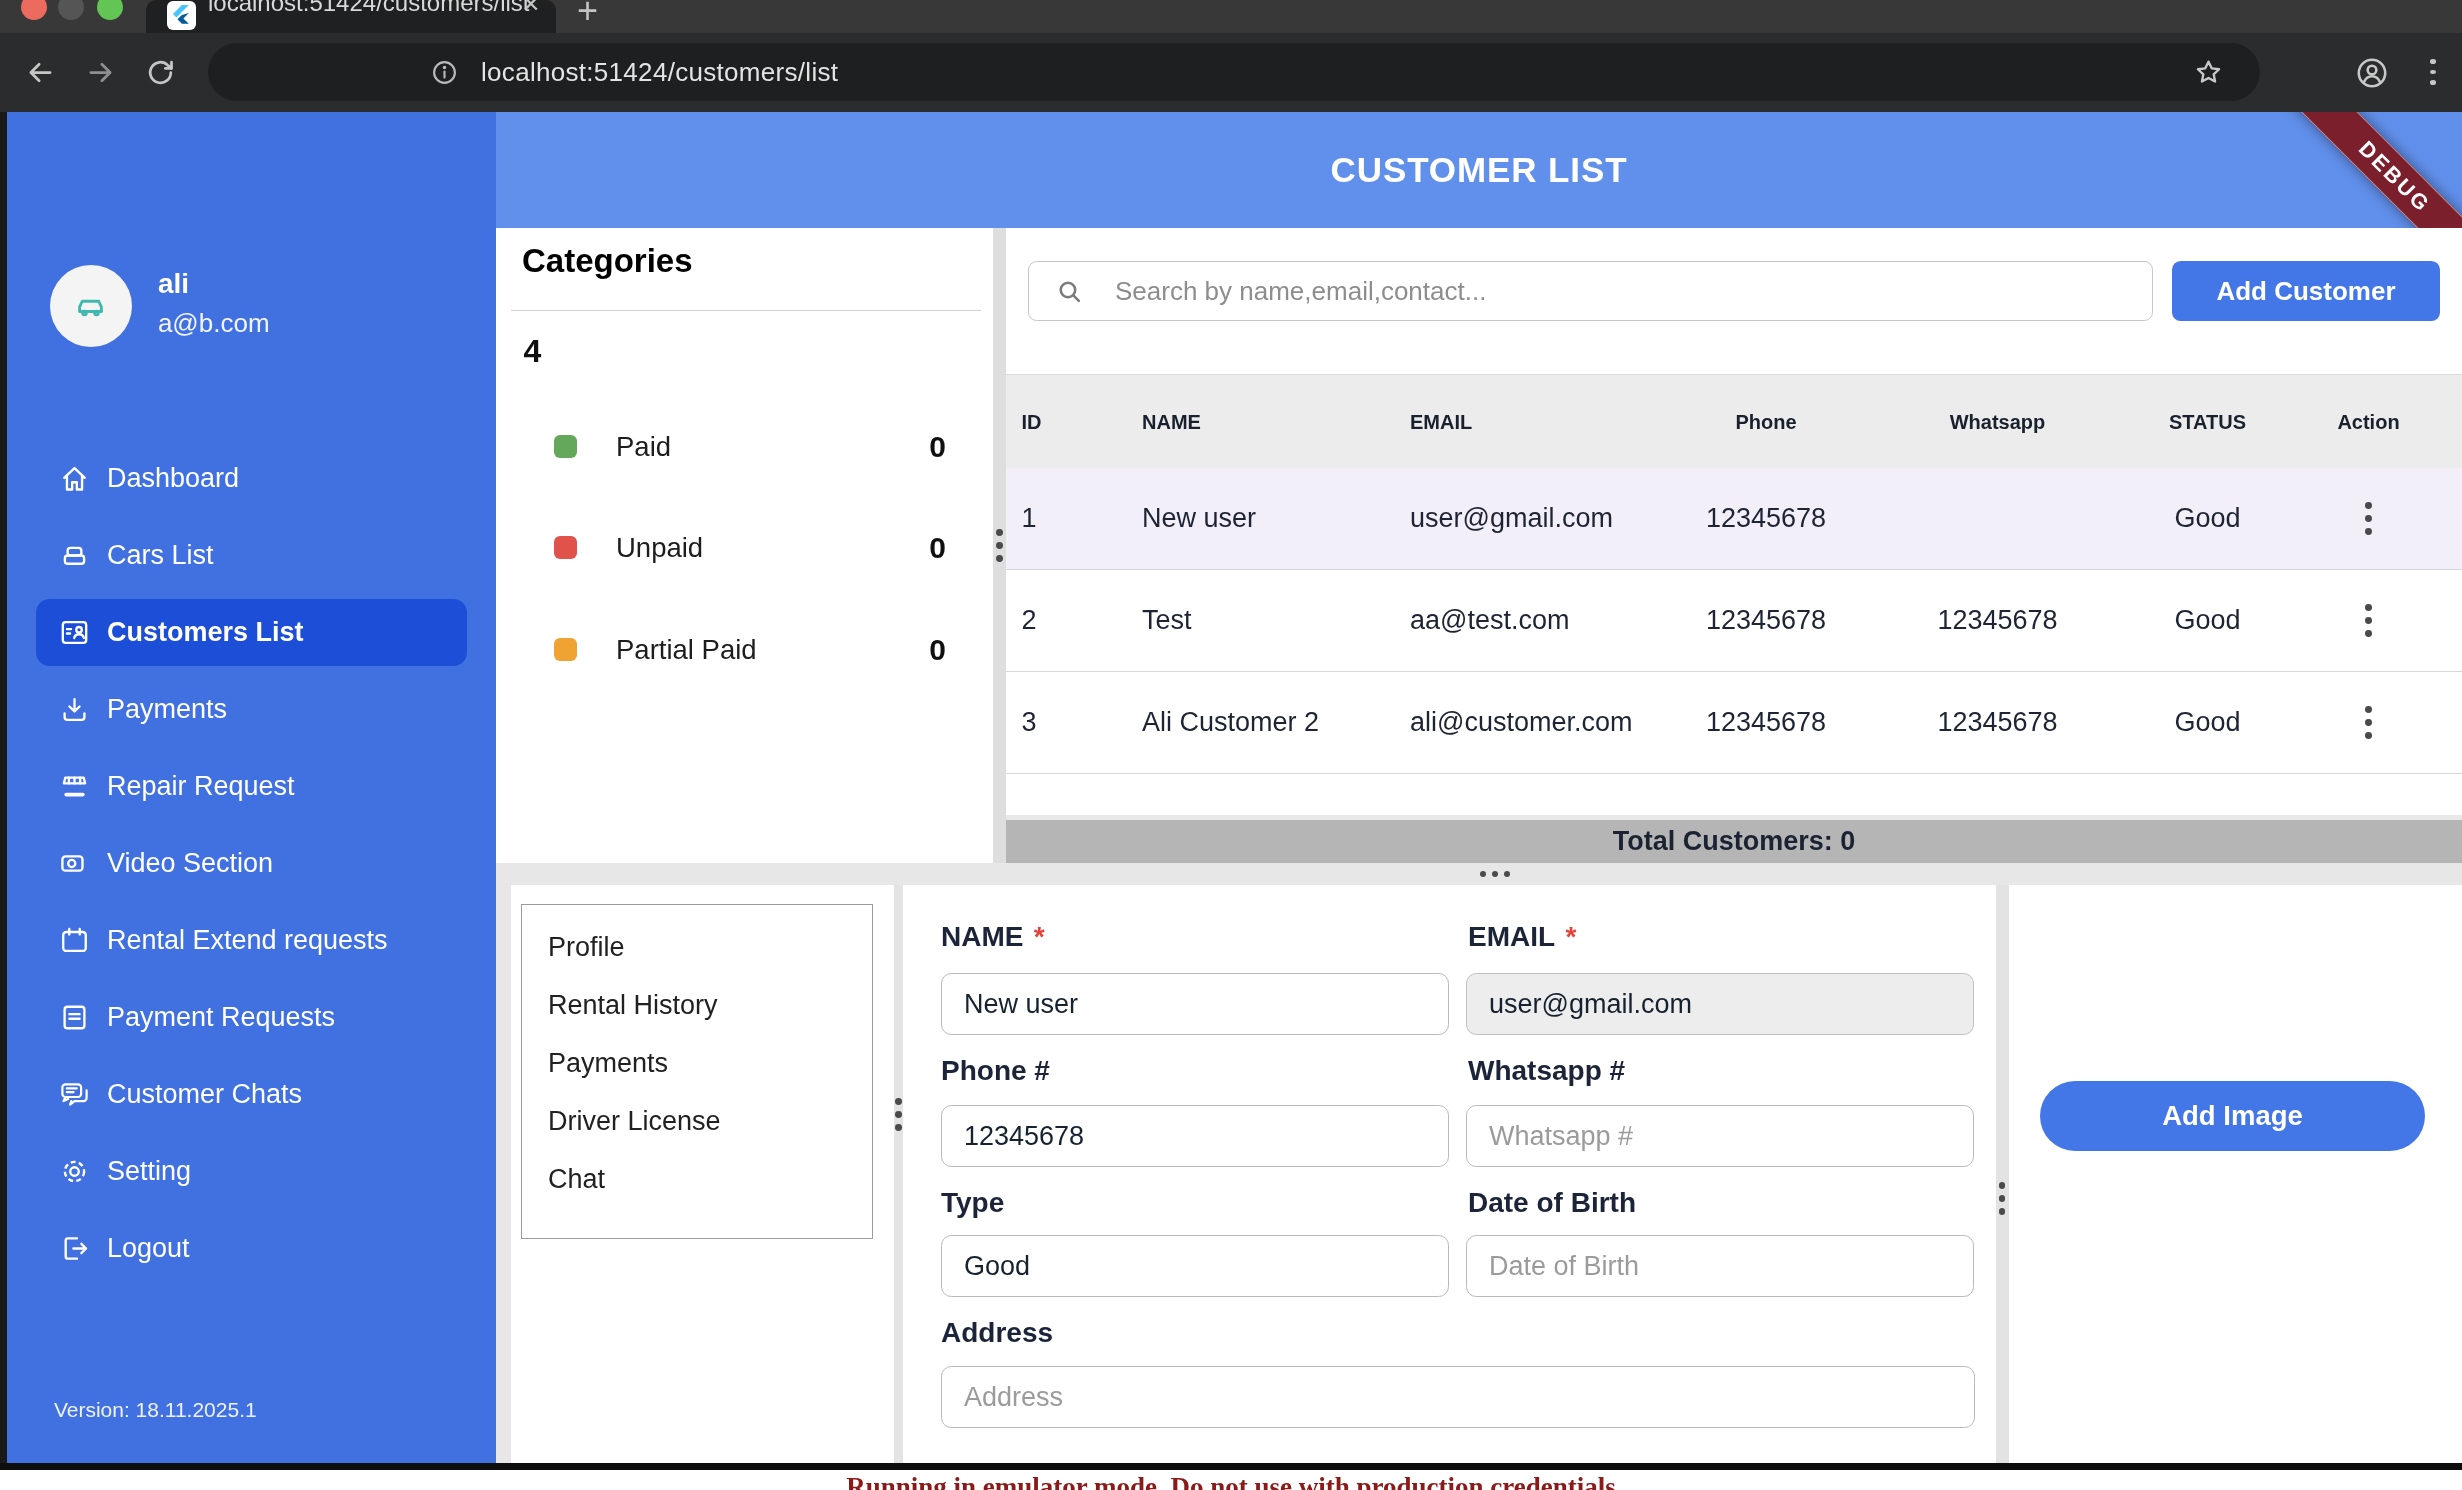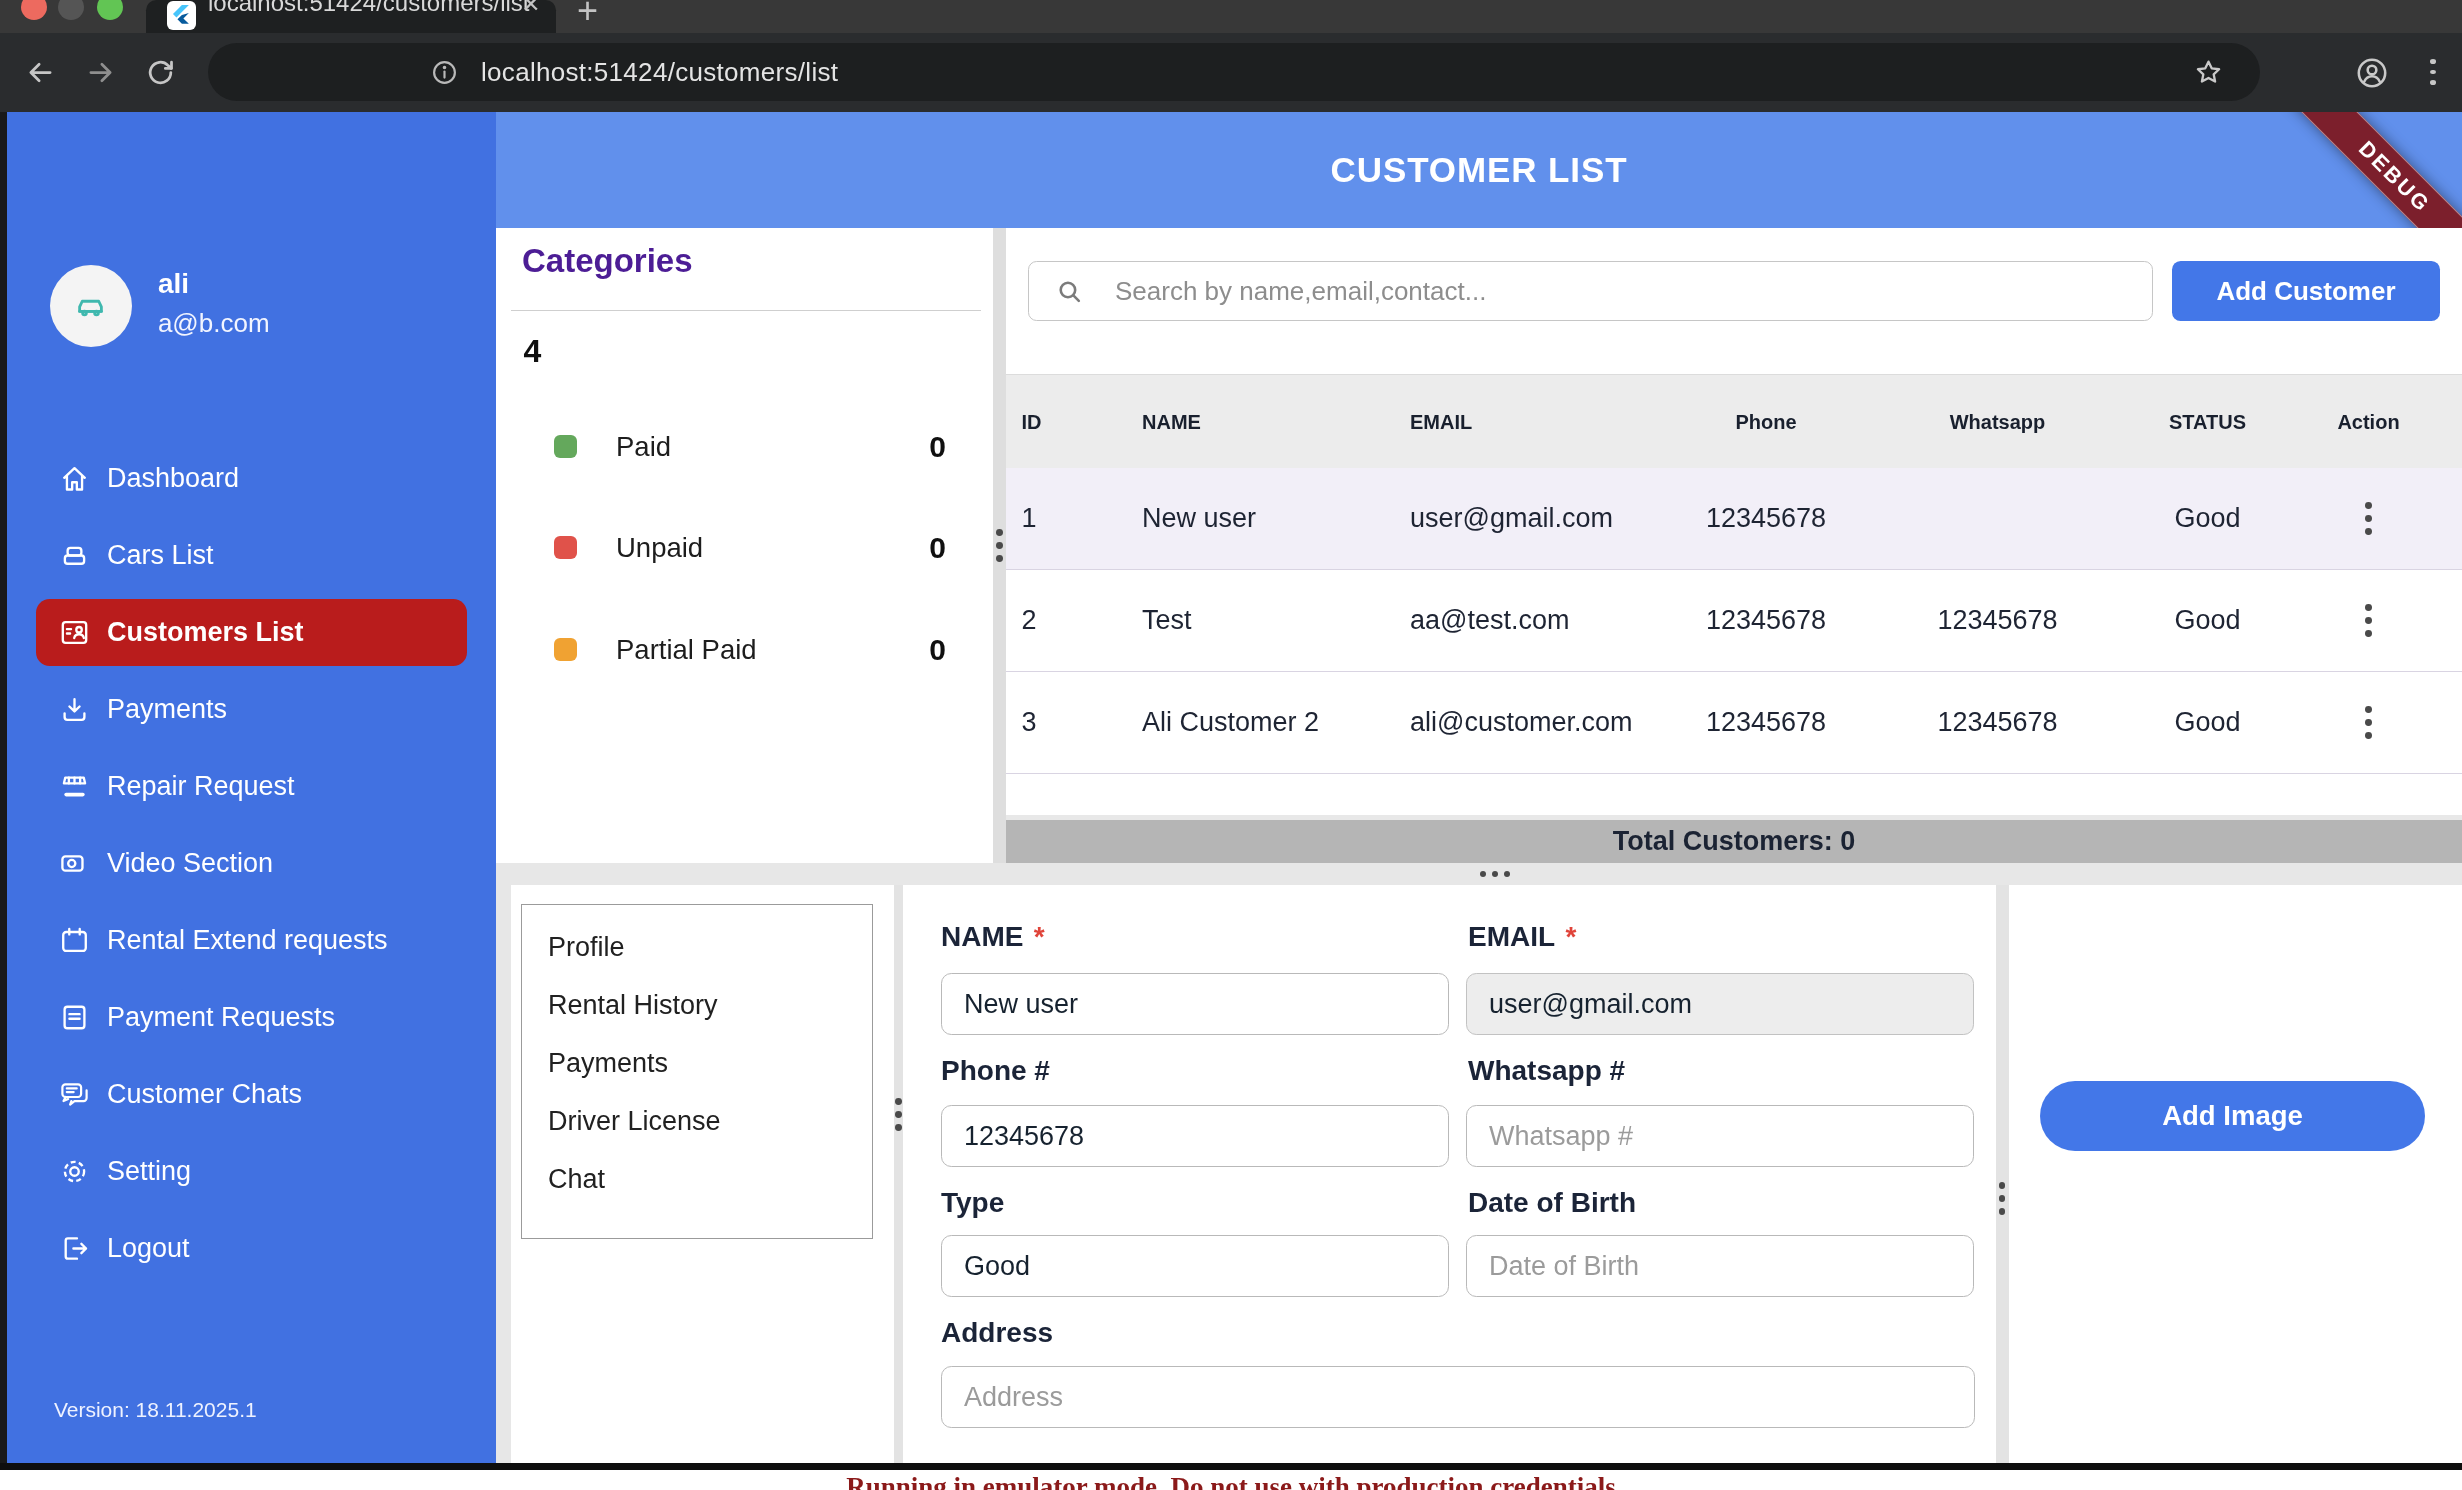--- a/index.html
+++ b/index.html
@@ -47,21 +47,21 @@
   #banner h1{margin:0;line-height:116px;text-align:center;font-size:35px;letter-spacing:0.9px;color:#fff;font-weight:bold}
   #ribbonwrap{position:absolute;top:0;right:0;width:215px;height:215px;overflow:hidden;pointer-events:none}
   #ribbon{position:absolute;top:45px;right:-74px;width:283px;height:38px;transform:rotate(45deg);
           background:#7c1f2c;color:#fff;font-size:21.5px;font-weight:bold;letter-spacing:2.6px;
           display:flex;align-items:center;justify-content:center;
           border-top:1.7px solid rgba(255,255,255,.45);border-bottom:1.7px solid rgba(255,255,255,.45);
           box-shadow:0 0 13.7px rgba(0,0,0,.45)}
 
   
   #catpanel{position:absolute;left:496px;top:116px;width:497px;height:635px;background:#fff}
-  #cattitle{position:absolute;left:26px;top:13.7px;font-size:33px;font-weight:bold;color:#4c1d95}
+  #cattitle{position:absolute;left:26px;top:13.7px;font-size:33px;font-weight:bold;color:#000000}
   #catrule{position:absolute;left:14.6px;right:12px;top:82px;border-top:1.7px solid #cfcfcf}
   #catcount{position:absolute;left:27.5px;top:105px;font-size:32px;font-weight:bold;color:#101010}
   .catrow{position:absolute;left:0;right:0;height:39px;display:flex;align-items:center}
   .sq{width:23px;height:23px;border-radius:6px;margin-left:58px}
   .catlab{font-size:27.5px;color:#1d1d1d;margin-left:39px}
   .catnum{position:absolute;right:47px;font-size:30px;font-weight:bold;color:#101010}
 
   #vdiv1{position:absolute;left:993px;top:116px;width:13px;height:635px;background:#dedede;
          display:flex;align-items:center;justify-content:center}
 
@@ -196,21 +196,21 @@
           </svg>
         <span class="lab">Dashboard</span>
       </div>
       <div class="nitem">
         <svg class="nicon" viewBox="0 0 24 24" fill="none" stroke="#fff" stroke-width="1.7" stroke-linecap="round" stroke-linejoin="round">
             <rect x="5" y="12" width="14" height="6" rx="2"></rect>
             <rect x="7" y="6.5" width="10" height="5.5" rx="2"></rect>
           </svg>
         <span class="lab">Cars List</span>
       </div>
-      <div class="nitem sel" style="background-color: #b91c1c;">
+      <div class="nitem sel" style="background-color: #1d4ed8;">
         <svg class="nicon" viewBox="0 0 24 24" fill="none" stroke="#fff" stroke-width="1.7" stroke-linecap="round" stroke-linejoin="round">
             <rect x="3.5" y="4.5" width="17" height="15" rx="2"></rect>
             <path d="M6.5 9.5h3M6.5 12.7h2.3"></path>
             <circle cx="15.3" cy="10" r="2"></circle>
             <path d="M11.8 16c.4-1.9 1.9-2.7 3.5-2.7s3.1.8 3.5 2.7"></path>
           </svg>
         <span class="lab">Customers List</span>
       </div>
       <div class="nitem">
         <svg class="nicon" viewBox="0 0 24 24" fill="none" stroke="#fff" stroke-width="1.7" stroke-linecap="round" stroke-linejoin="round">

